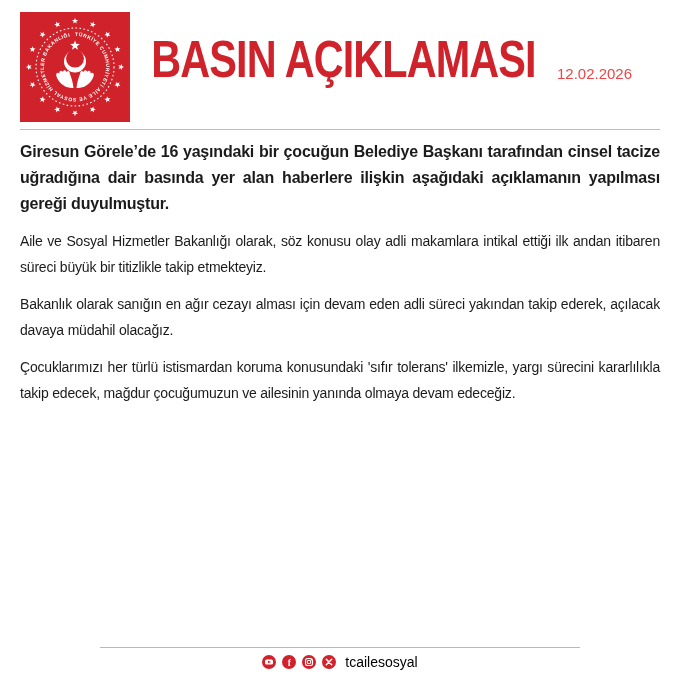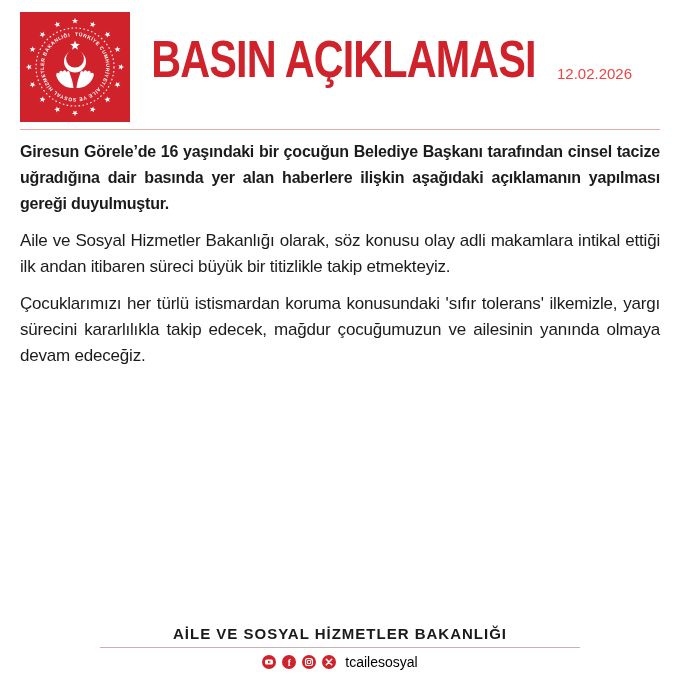--- a/index.html
+++ b/index.html
@@ -7,21 +7,21 @@
   .page{box-sizing:border-box;width:680px;height:680px;padding:12px 20px 0;display:flex;flex-direction:column}
   .header{display:flex;align-items:flex-start}
   .logo{width:110px;height:110px;flex:0 0 auto}
   .logo svg{display:block;width:110px;height:110px}
   .header-right{flex:1;display:flex;flex-direction:row;align-items:center;padding-top:24px;min-width:0}
   .title{color:#D0222A;font-weight:bold;font-size:46px;letter-spacing:-1px;line-height:1;white-space:nowrap;
          transform:scale(0.9,1.12);transform-origin:center}
   .date{align-self:flex-end;font-size:15px;color:#ef4444}
   .rule{border-top:1.5px solid #E0ADAF;margin-top:7px}
   .content{padding-top:9px;flex:1}
-  .content p{margin:0 0 11px;font-size:17px;line-height:26px;text-align:justify;letter-spacing:-0.2px}
+  .content p{margin:0 0 11px;font-size:14px;line-height:26px;text-align:justify;letter-spacing:-0.2px}
   .content p.intro{font-weight:bold;font-size:16px}
   .content p.closing{text-align:left}
   .footer{text-align:center;padding-bottom:10px}
   .ministry{font-weight:bold;font-size:15px;letter-spacing:1px;color:#1a1a1a}
   .footer-rule{width:480px;margin:5px auto 6px;border-top:1px solid #C9B0B2}
   .social-row{display:flex;justify-content:center;align-items:center;gap:6px}
   .sicon{width:14px;height:14px;display:inline-flex}
   .sicon svg{width:14px;height:14px;display:block}
   .handle{font-size:14px;margin-left:3px;color:#000000}
 </style>
@@ -74,25 +74,25 @@
       <div class="title">BASIN AÇIKLAMASI</div>
       <div class="date">12.02.2026</div>
     </div>
   </div>
 
   <div class="rule"></div>
 
   <div class="content">
     <p class="intro">Giresun Görele’de 16 yaşındaki bir çocuğun Belediye Başkanı tarafından cinsel tacize uğradığına dair basında yer alan haberlere ilişkin aşağıdaki açıklamanın yapılması gereği duyulmuştur.</p>
     <p>Aile ve Sosyal Hizmetler Bakanlığı olarak, söz konusu olay adli makamlara intikal ettiği ilk andan itibaren süreci büyük bir titizlikle takip etmekteyiz.</p>
+    <p>Bakanlık olarak sanığın en ağır cezayı alması için devam eden adli süreci yakından takip ederek, açılacak davaya müdahil olacağız.</p>
     <p>Çocuklarımızı her türlü istismardan koruma konusundaki 'sıfır tolerans' ilkemizle, yargı sürecini kararlılıkla takip edecek, mağdur çocuğumuzun ve ailesinin yanında olmaya devam edeceğiz.</p>
   </div>
 
   <div class="footer">
-    <div class="ministry">AİLE VE SOSYAL HİZMETLER BAKANLIĞI</div>
     <div class="footer-rule"></div>
     <div class="social-row">
       <span class="sicon">
         <svg viewBox="0 0 14 14">
             <circle cx="7" cy="7" r="7" fill="#D0222A"></circle>
             <rect x="3" y="4.4" width="8" height="5.2" rx="1.6" fill="#ffffff"></rect>
             <polygon points="6,5.7 9.2,7 6,8.3" fill="#D0222A"></polygon>
           </svg>
       </span>
       <span class="sicon">

